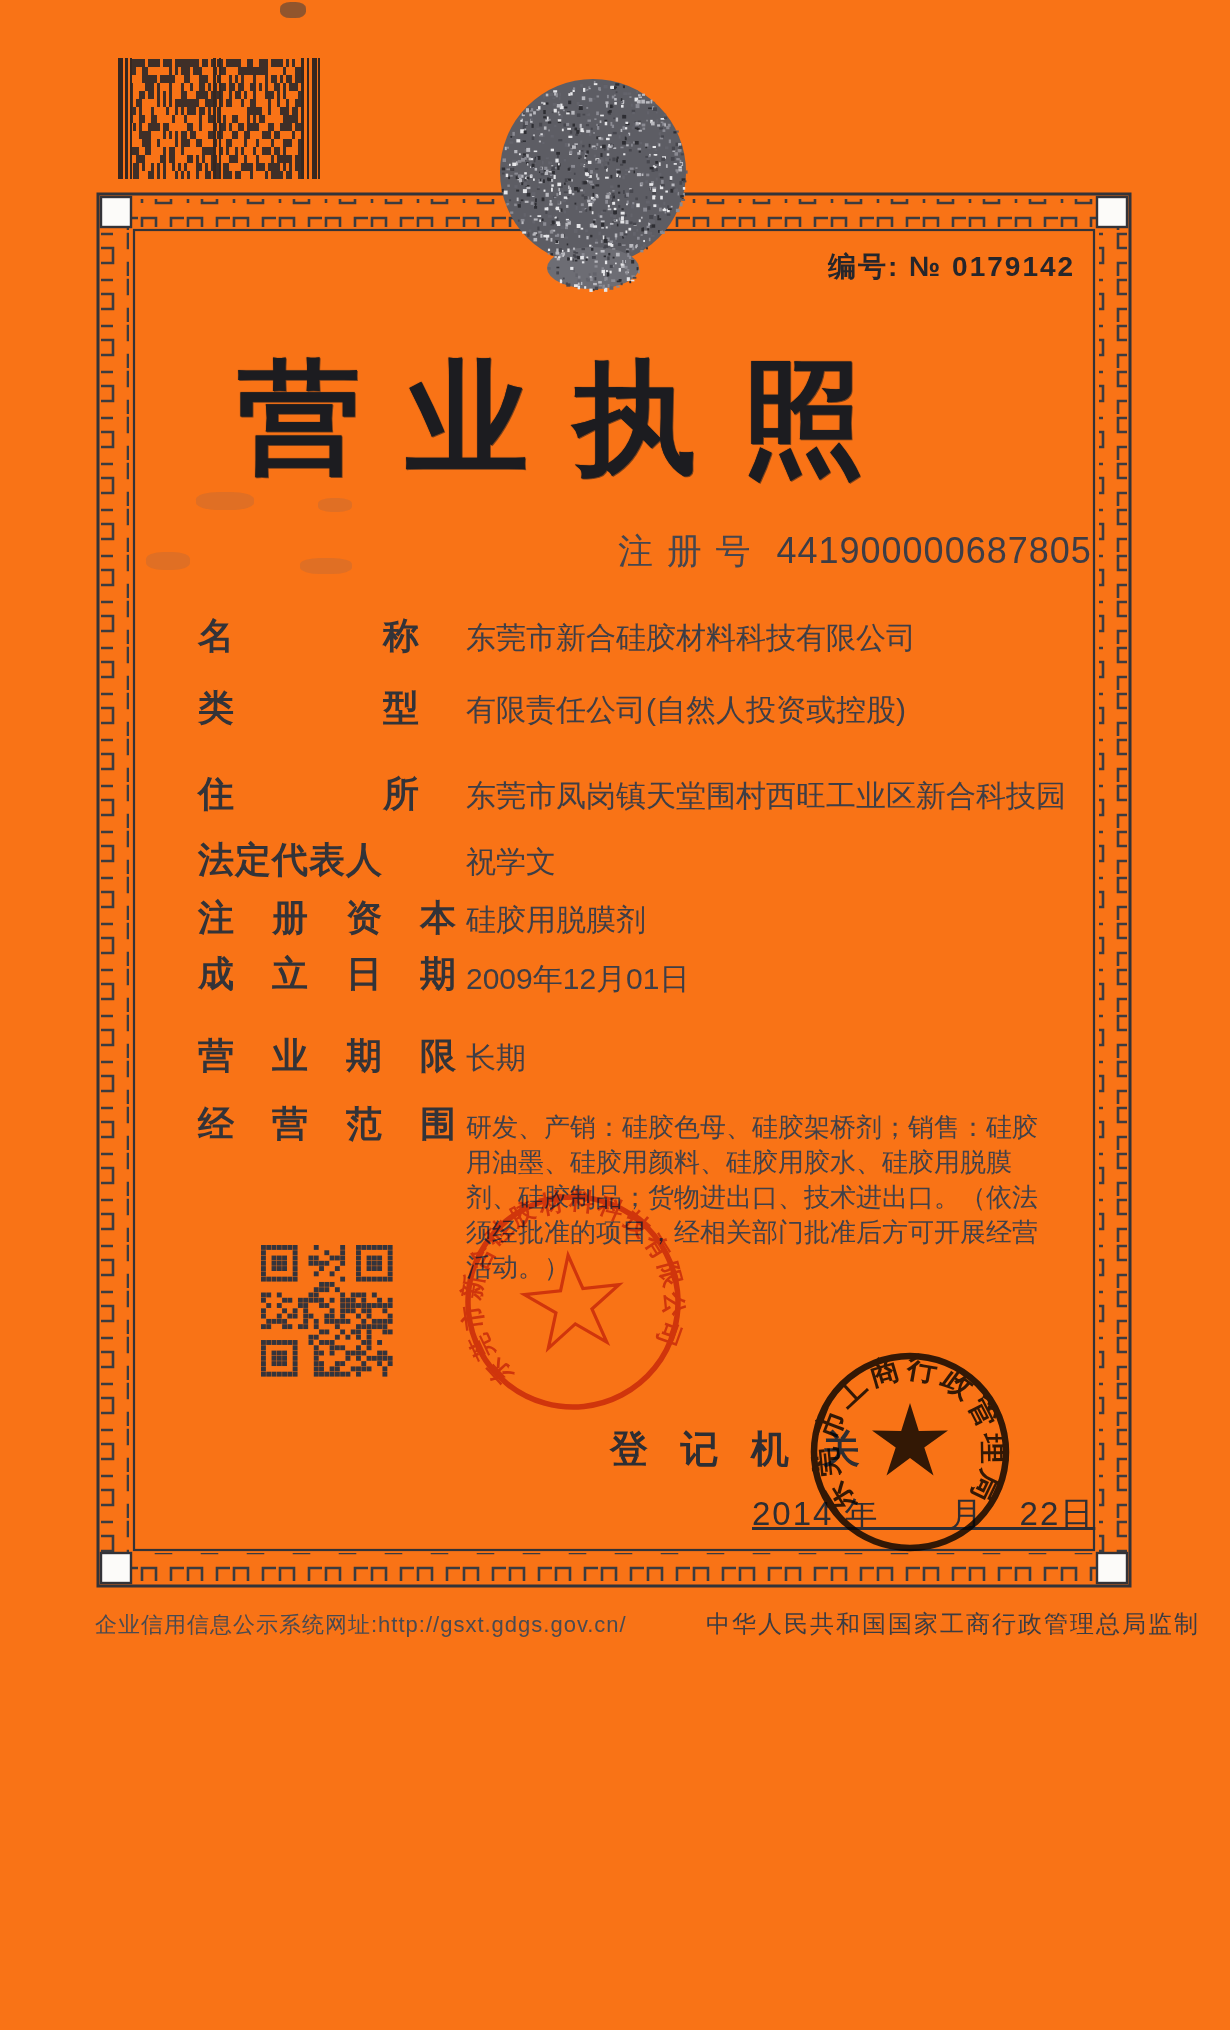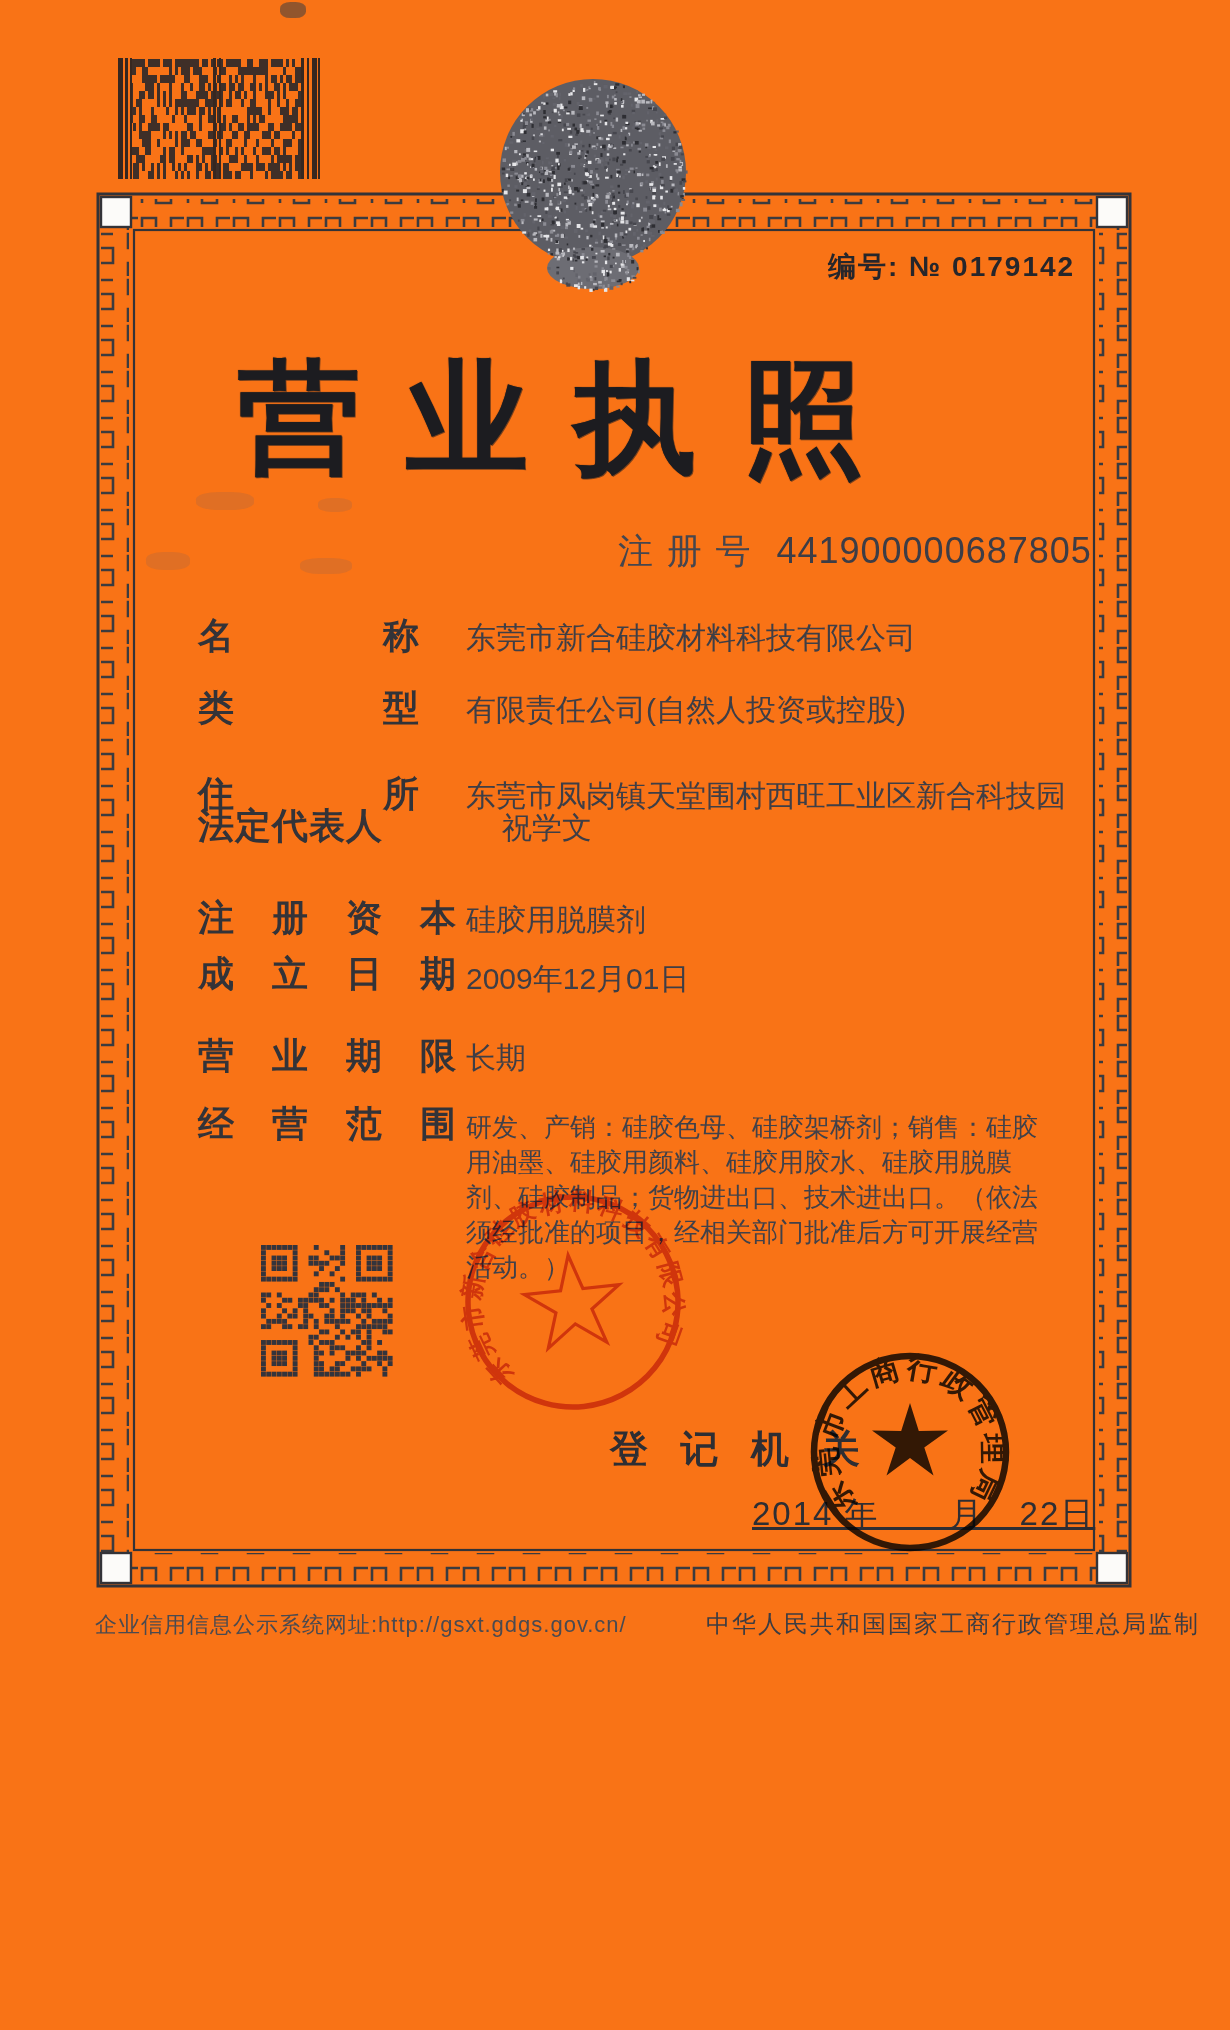--- a/index.html
+++ b/index.html
@@ -1499,21 +1499,21 @@
     <span class="val">东莞市新合硅胶材料科技有限公司</span>
   </div>
   <div class="abs row" style="top:684px;">
     <span class="lbl">类　　　　型</span>
     <span class="val">有限责任公司(自然人投资或控股)</span>
   </div>
   <div class="abs row" style="top:754px;margin-top:16px;">
     <span class="lbl">住　　　　所</span>
     <span class="val">东莞市凤岗镇天堂围村西旺工业区新合科技园</span>
   </div>
-  <div class="abs row" style="top:802px;gap:36px;">
+  <div class="abs row" style="top:836px;">
     <span class="lbl">法定代表人</span>
     <span class="val">祝学文</span>
   </div>
   <div class="abs row" style="top:894px;">
     <span class="lbl">注　册　资　本</span>
     <span class="val">硅胶用脱膜剂</span>
   </div>
   <div class="abs row" style="top:950px;align-items:flex-end;">
     <span class="lbl">成　立　日　期</span>
     <span class="val">2009年12月01日</span>

